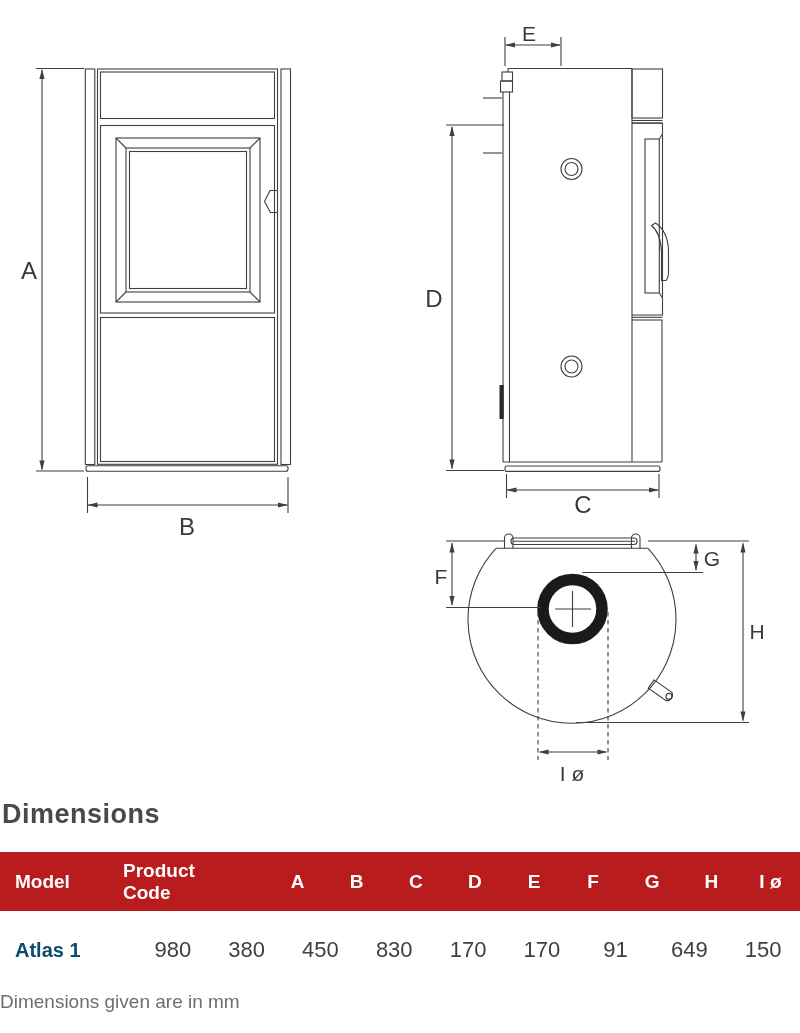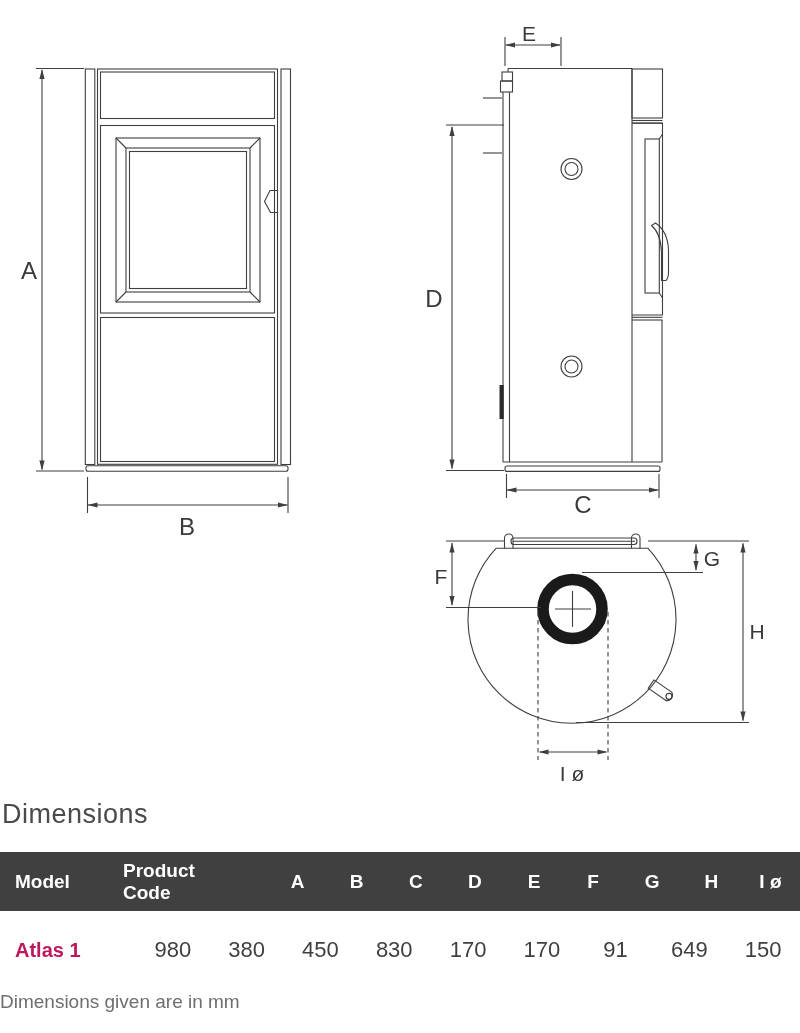--- a/index.html
+++ b/index.html
@@ -8,32 +8,32 @@
   
   #diagram{position:absolute;left:0;top:0;}
   .ln{stroke:#3f3f3f;stroke-width:1.1;fill:none;}
   .fillshape{fill:#3f3f3f;stroke:none;}
   .blackfill{fill:#2a2a2a;stroke:none;}
   .dash{stroke:#3f3f3f;stroke-width:1.1;fill:none;stroke-dasharray:4.5 3.5;}
   .lbl{font-family:"Liberation Sans",sans-serif;font-size:21px;fill:#3a3a3a;text-anchor:middle;}
   .lbl-lg{font-size:24px;}
   .ring{fill:none;stroke:#1a1a1a;stroke-width:11.5;}
   
-  #section-title{position:absolute;left:2px;top:799px;font-size:27px;font-weight:400;
+  #section-title{position:absolute;left:2px;top:799px;font-size:27px;font-weight:700;
                  color:#4a4a4a;letter-spacing:0.5px;}
   #dim-table{position:absolute;left:0;top:852px;width:800px;}
-  .thead{display:flex;align-items:center;height:59px;background:#404040;color:#ffffff;
+  .thead{display:flex;align-items:center;height:59px;background:#b91c1c;color:#ffffff;
          font-weight:bold;font-size:19px;line-height:1.15;}
   .trow{display:flex;align-items:center;height:78px;font-size:22px;color:#3f3f3f;}
   .cell{box-sizing:border-box;}
   .c-model{width:108px;padding-left:15px;}
   .c-code{width:132px;padding-left:15px;}
   .spacer{width:28px;}
   .c-num{flex:1;text-align:center;}
-  .model-name{font-weight:bold;color:#be185d;font-size:20px;}
+  .model-name{font-weight:bold;color:#0c4a6e;font-size:20px;}
   #footer-note{position:absolute;left:0;top:991px;font-size:19px;color:#6e6e6e;}
 </style>
 </head>
 <body>
 
 <div id="stage">
 
   <svg id="diagram" width="800" height="790" viewBox="0 0 800 790">
 
     <g>

